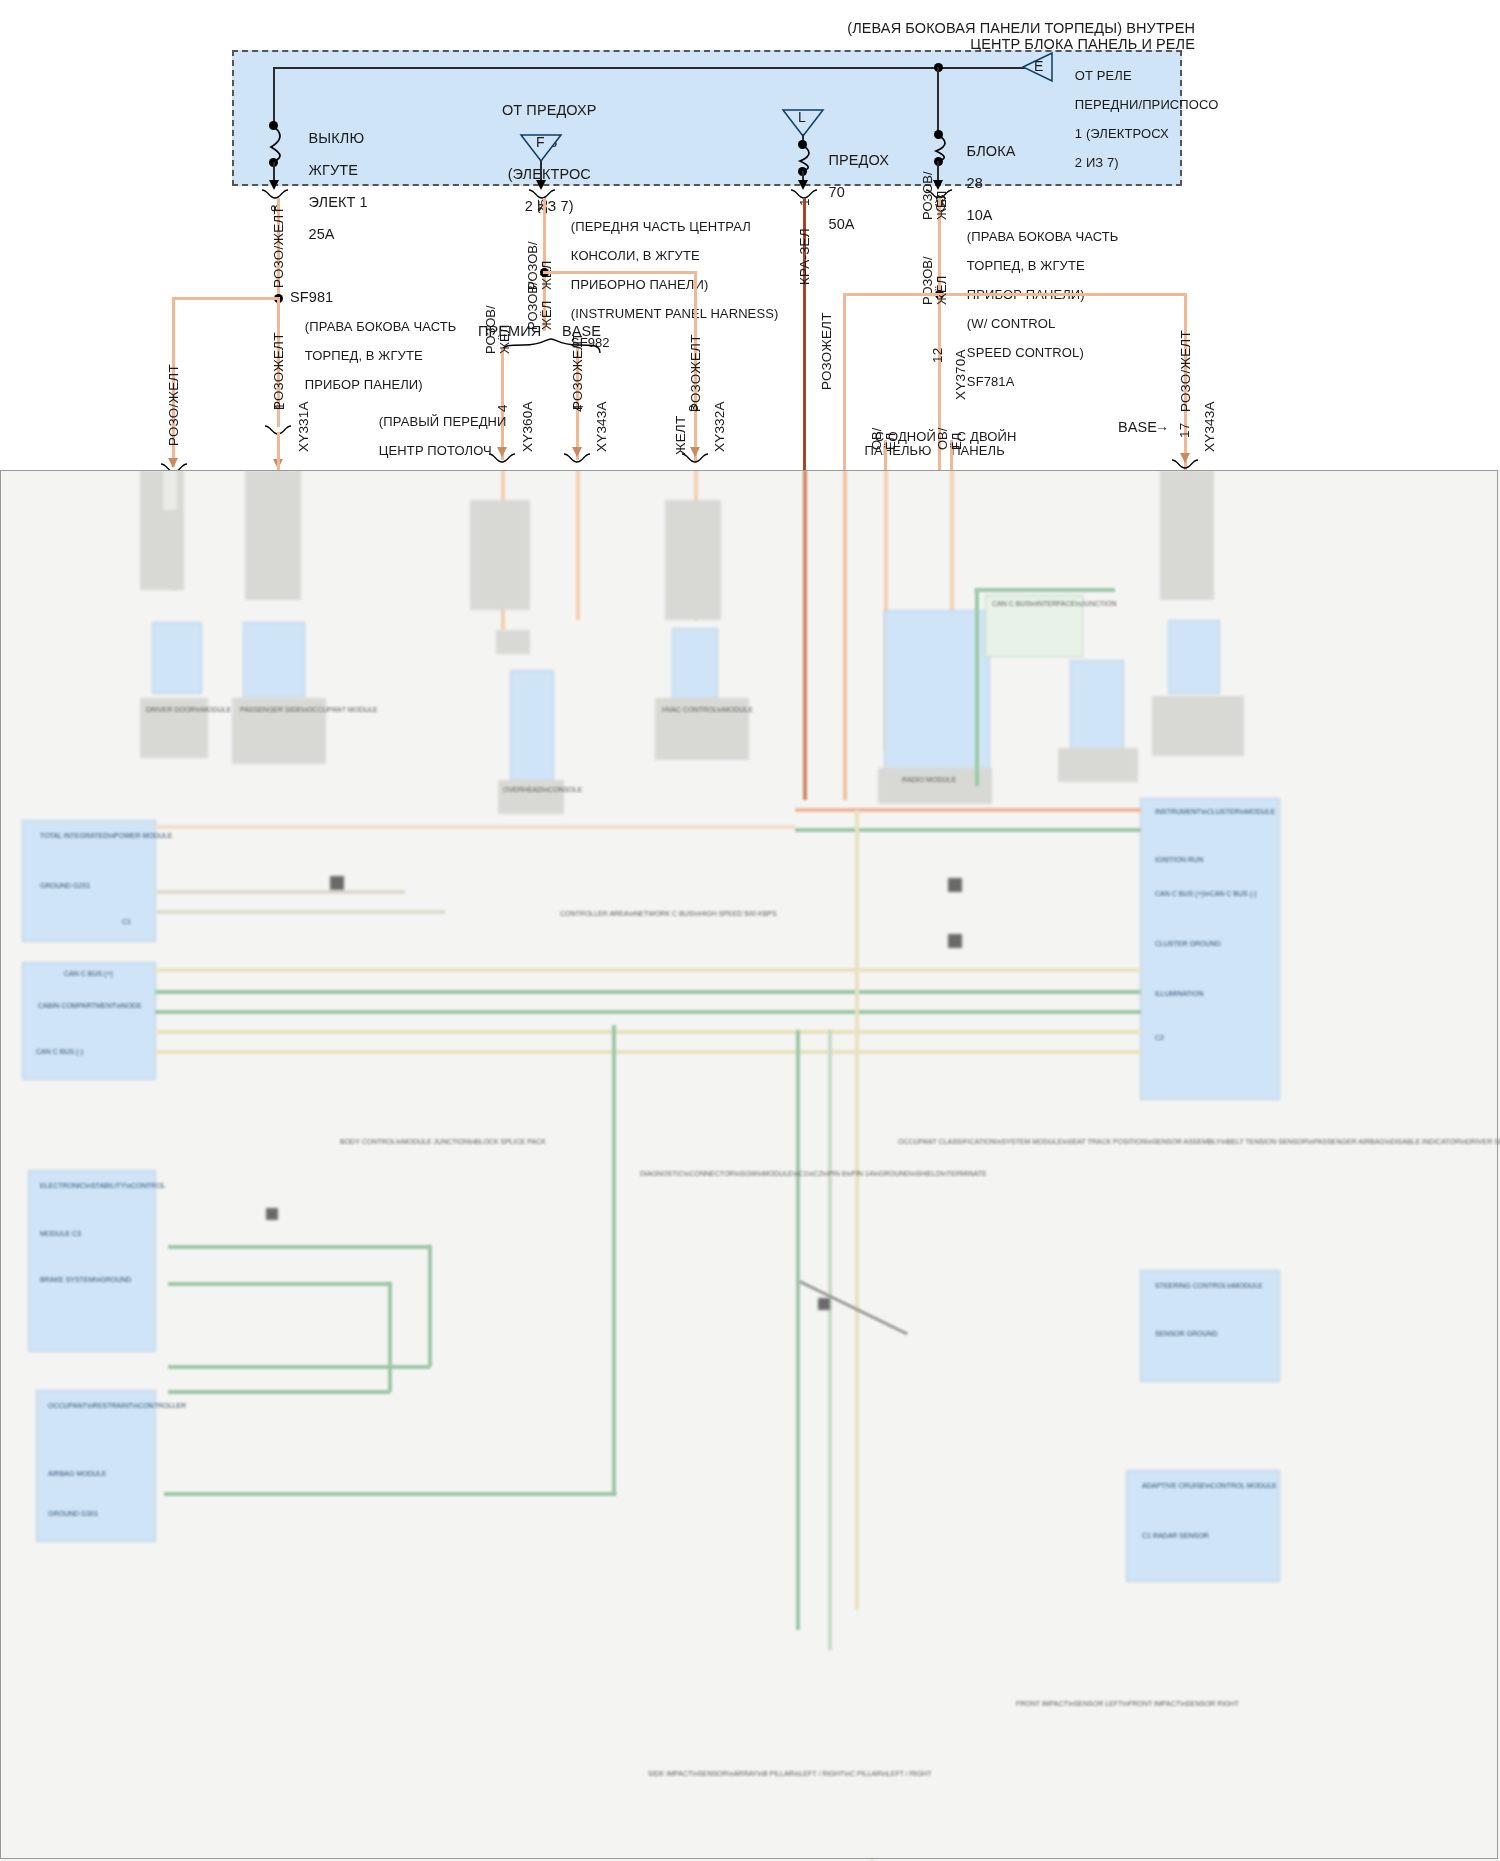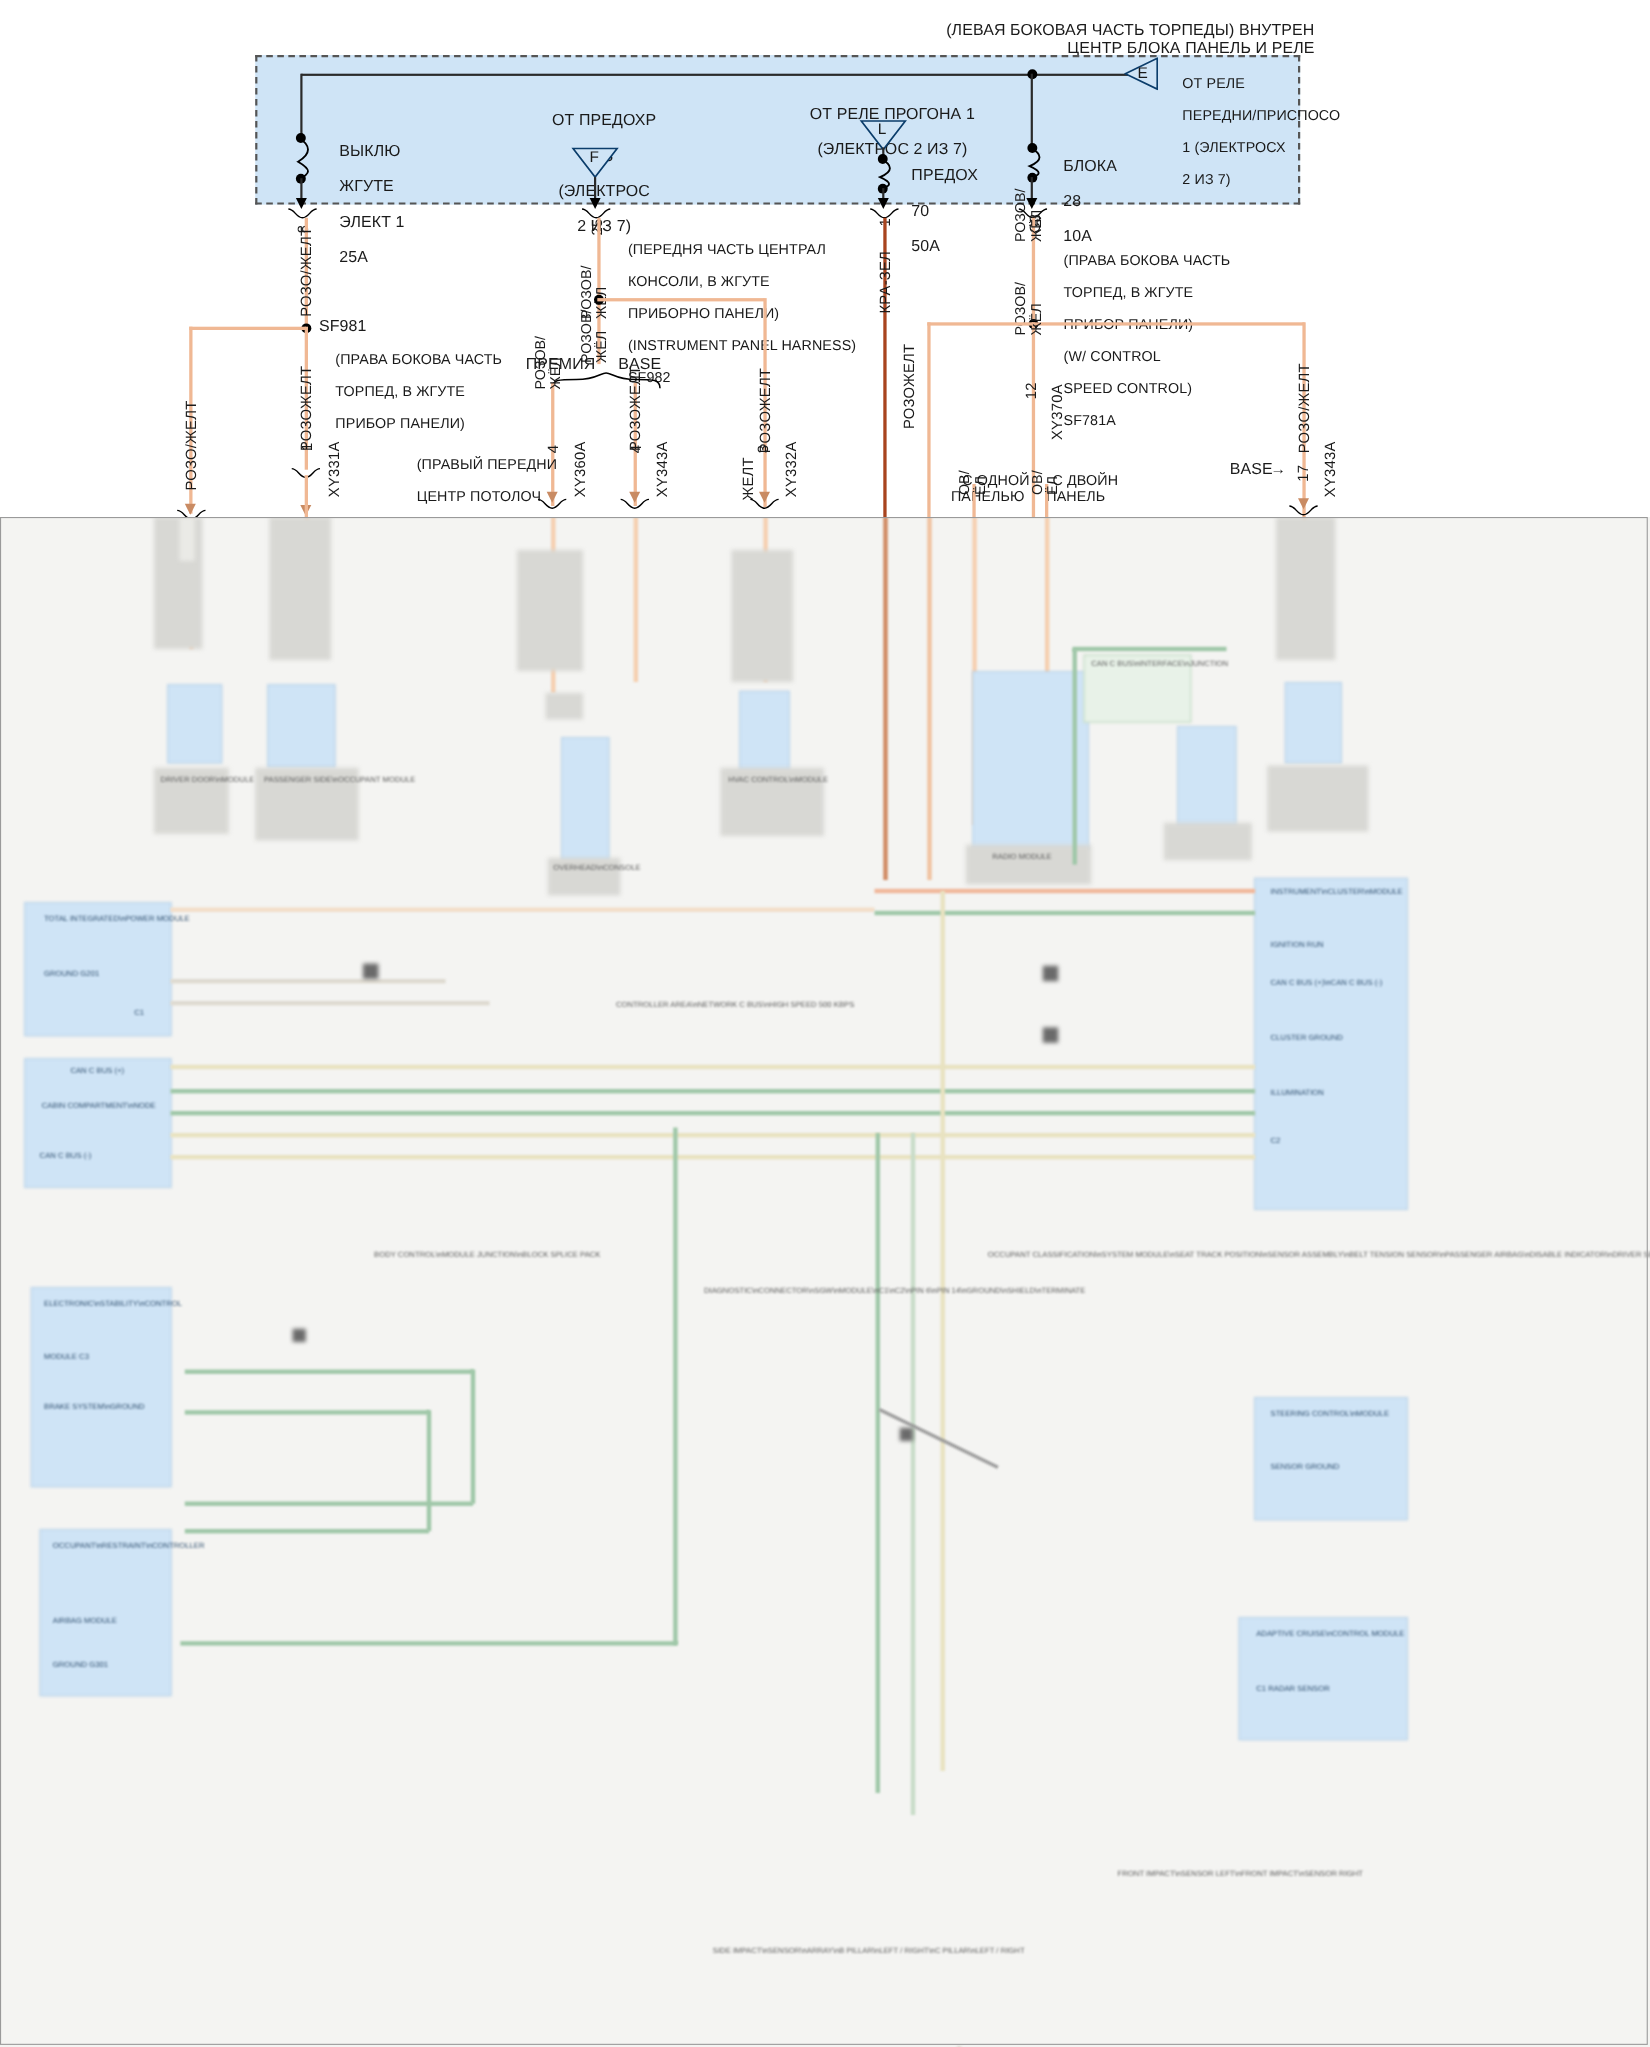--- a/index.html
+++ b/index.html
@@ -58,21 +58,21 @@
                 filter:blur(1.15px);white-space:pre;}
   #bottom .btxt.b{color:#2f4f6f;}
   #frame{position:absolute;left:0;top:470px;width:1498px;height:1389px;
          border:1px solid #9a9a9a;box-sizing:border-box;pointer-events:none;}
 </style>
 </head>
 <body>
 
 <div id="page">
 
-  <div class="lbl r" style="left:830px;top:20px;width:365px;">(ЛЕВАЯ БОКОВАЯ ЧАСТЬ ТОРПЕДЫ) ВНУТРЕН</div>
+  <div class="lbl r" style="left:830px;top:20px;width:365px;">(ЛЕВАЯ БОКОВАЯ ПАНЕЛИ ТОРПЕДЫ) ВНУТРЕН</div>
   <div class="lbl r" style="left:830px;top:36px;width:365px;">ЦЕНТР БЛОКА ПАНЕЛЬ И РЕЛЕ</div>
 
   <div id="fusebox"></div>
 
   <div class="wire blk h" style="left:274px;top:67px;width:764px;height:2px;"></div>
 
   <div class="wire blk v" style="left:273px;top:67px;width:2px;height:58px;"></div>
   <div class="dot" style="left:269px;top:121px;"></div>
   <div class="fuse" style="left:267px;top:124px;">
     <svg width="22" height="40" viewBox="0 0 22 40">
@@ -242,24 +242,20 @@
         <path d="M6 11 L1 1 L11 1 Z" fill="#c98b63"></path>
       </svg>
   </div>
   <div class="brk" style="left:682px;top:452px;">
     <svg width="26" height="12" viewBox="0 0 26 12">
       <path d="M0 2 C 6 2, 7 10, 13 10 C 19 10, 20 2, 26 2" fill="none" stroke="#000" stroke-width="1.3"></path>
     </svg>
   </div>
   <div class="vert" style="left:673px;top:455px;">ЖЕЛТ</div>
 
-  <div class="lbl c" style="left:688px;top:80px;width:230px;">
-    <span>ОТ РЕЛЕ ПРОГОНА 1</span><br>
-    <span>(ЭЛЕКТРОС 2 ИЗ 7)</span>
-  </div>
   <div class="tri" style="left:781px;top:108px;">
     <svg width="44" height="30" viewBox="0 0 44 30">
       <path d="M2 2 L42 2 L22 28 Z" fill="#cfe4f6" stroke="#0b3d6b" stroke-width="1.5"></path>
     </svg>
   </div>
   <div class="lbl" style="left:798px;top:109px;font-size:14px;">L</div>
   <div class="wire blk v" style="left:802px;top:134px;width:2px;height:10px;"></div>
   <div class="dot" style="left:798px;top:140px;"></div>
   <div class="fuse" style="left:796px;top:143px;">
     <svg width="22" height="30" viewBox="0 0 22 30">

